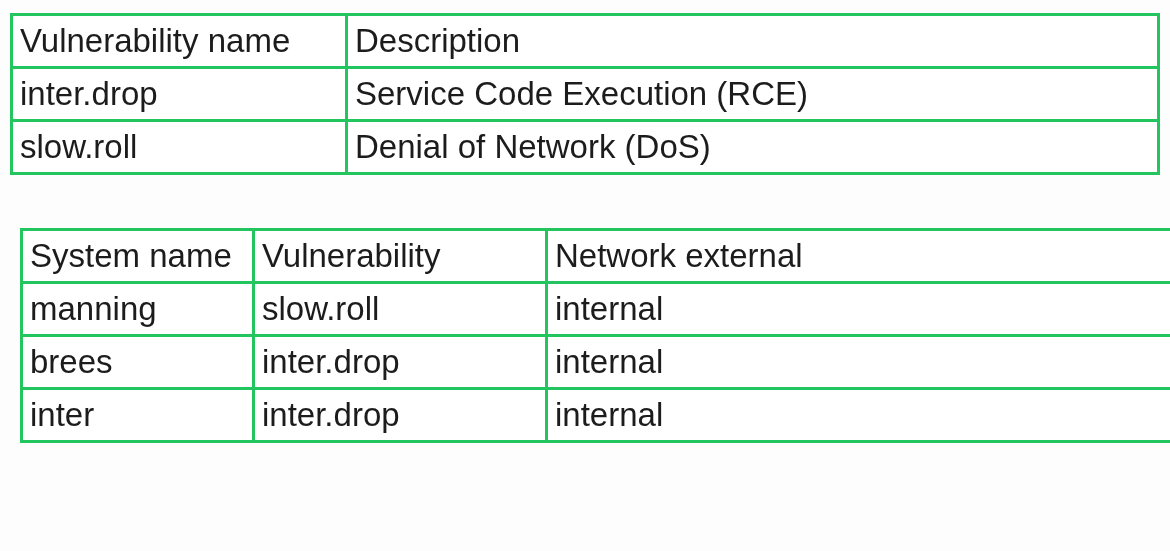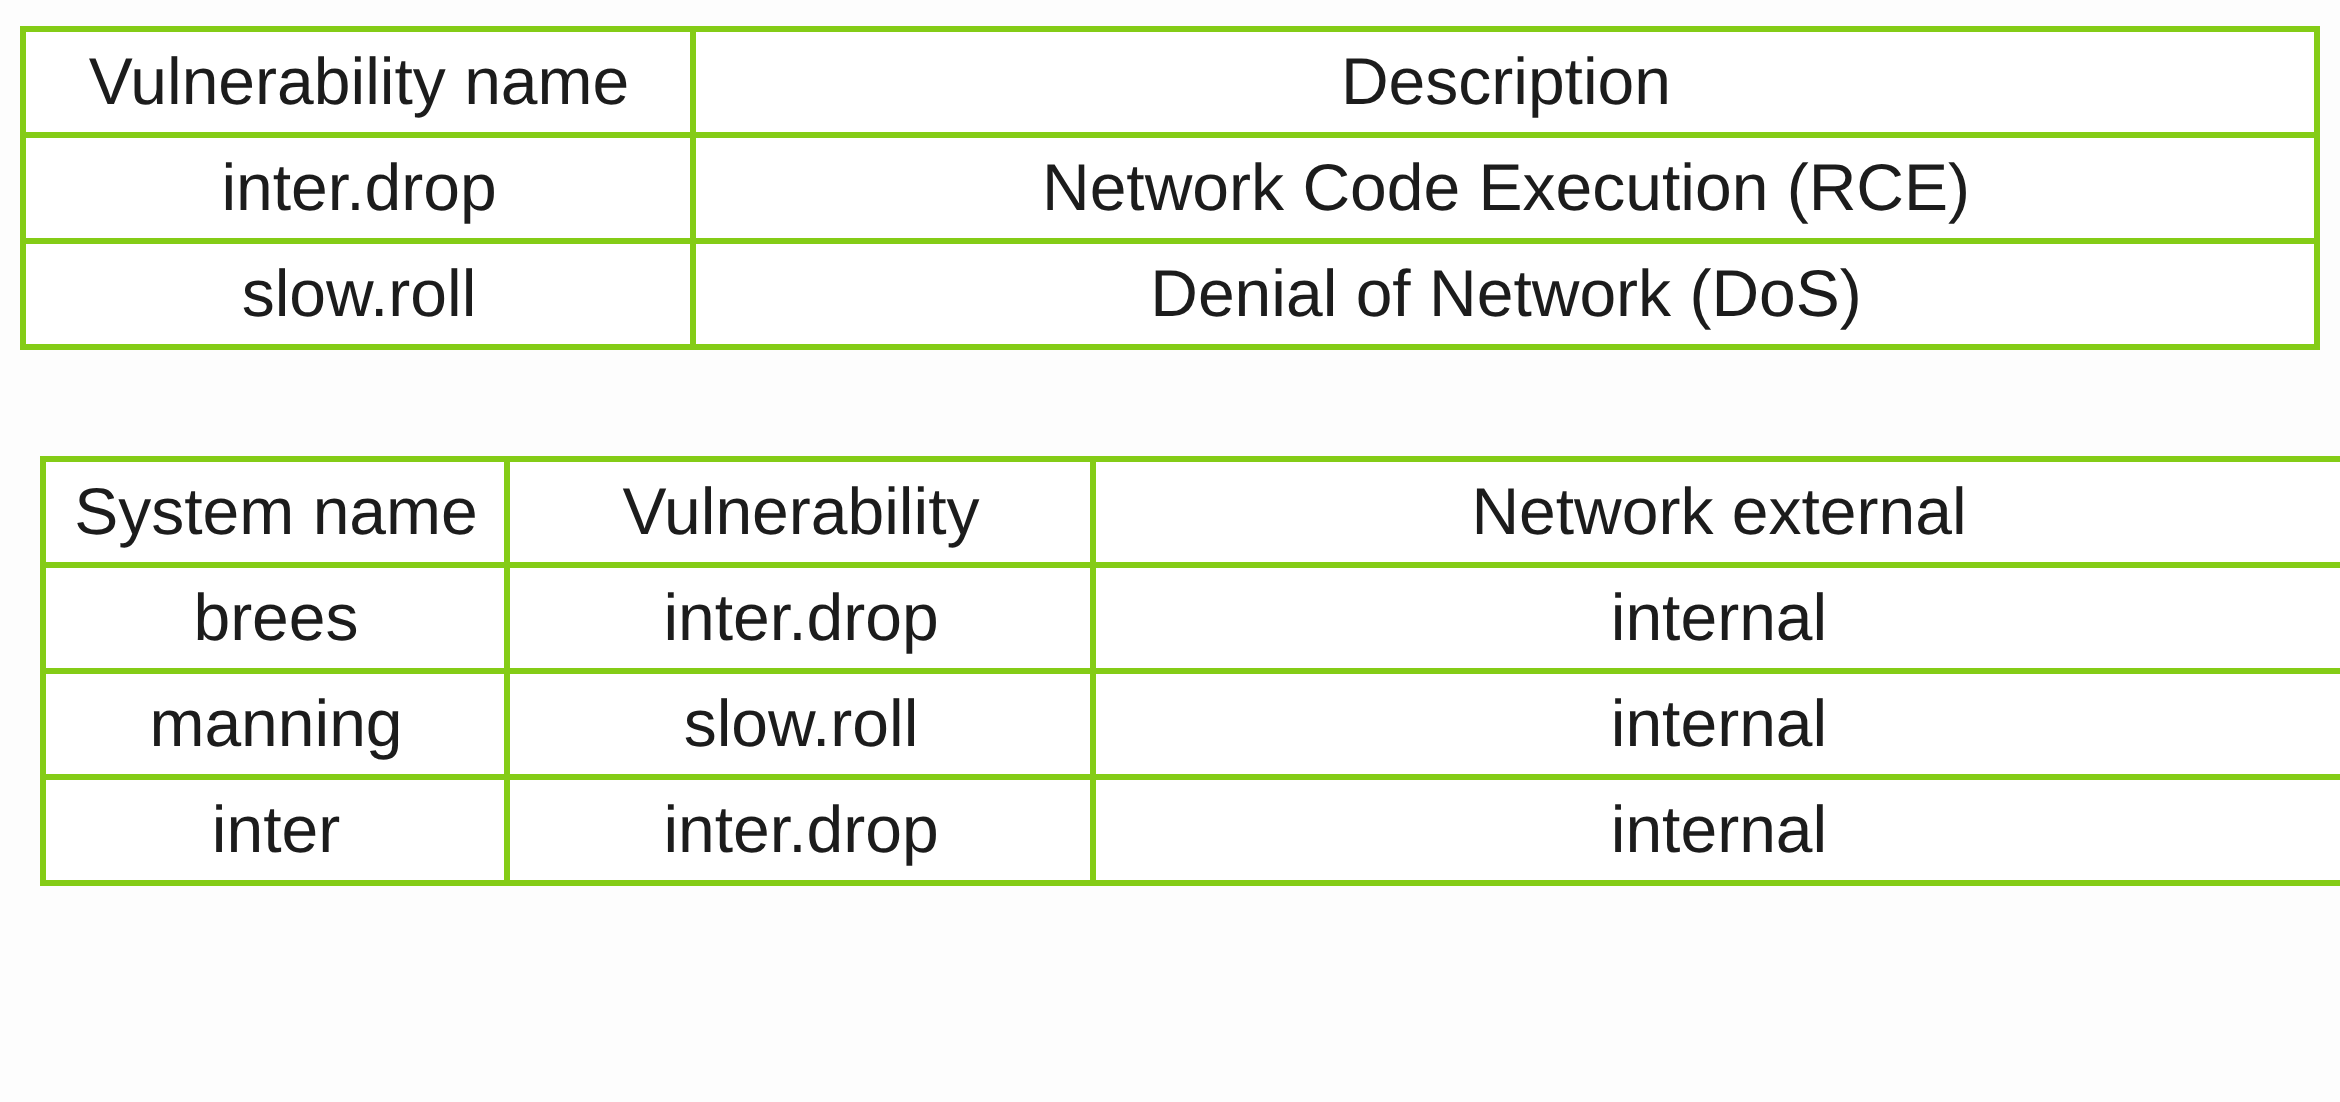--- a/index.html
+++ b/index.html
@@ -18,27 +18,26 @@
   table.exhibit {
     position: absolute;
     border-collapse: collapse;
     table-layout: fixed;
     background: #ffffff;
     color: #1c1c1c;
     font-size: 33px;
     font-weight: 400;
   }
   table.exhibit td {
-    border: 3px solid #84cc16;
+    border: 3px solid #22c55e;
     padding: 0 6px 0 7px;
     vertical-align: middle;
     white-space: pre-line;
     overflow: hidden;
     line-height: 1.15;
-    text-align: center;
   }
   #vuln-table {
     left: 10px;
     top: 13px;
     width: 1147px;
   }
   #vuln-table tr { height: 53px; }
   #system-table {
     left: 20px;
     top: 228px;
@@ -57,21 +56,21 @@
       <col style="width:335px">
       <col style="width:812px">
     </colgroup>
     <tbody>
         <tr>
       <td>Vulnerability name</td>
       <td>Description</td>
     </tr>
     <tr>
       <td>inter.drop</td>
-      <td>Network Code Execution (RCE)</td>
+      <td>Service Code Execution (RCE)</td>
     </tr>
     <tr>
       <td>slow.roll</td>
       <td>Denial of Network (DoS)</td>
     </tr>
   </tbody>
     </table>
 
   <table class="exhibit" id="system-table">
     <colgroup>
@@ -79,27 +78,27 @@
       <col style="width:293px">
       <col style="width:625px">
     </colgroup>
     <tbody>
         <tr>
       <td>System name</td>
       <td>Vulnerability</td>
       <td>Network external</td>
     </tr>
     <tr>
-      <td>brees</td>
-      <td>inter.drop</td>
+      <td>manning</td>
+      <td>slow.roll</td>
       <td>internal</td>
     </tr>
     <tr>
-      <td>manning</td>
-      <td>slow.roll</td>
+      <td>brees</td>
+      <td>inter.drop</td>
       <td>internal</td>
     </tr>
     <tr>
       <td>inter</td>
       <td>inter.drop</td>
       <td>internal</td>
     </tr>
   </tbody>
     </table>
 

